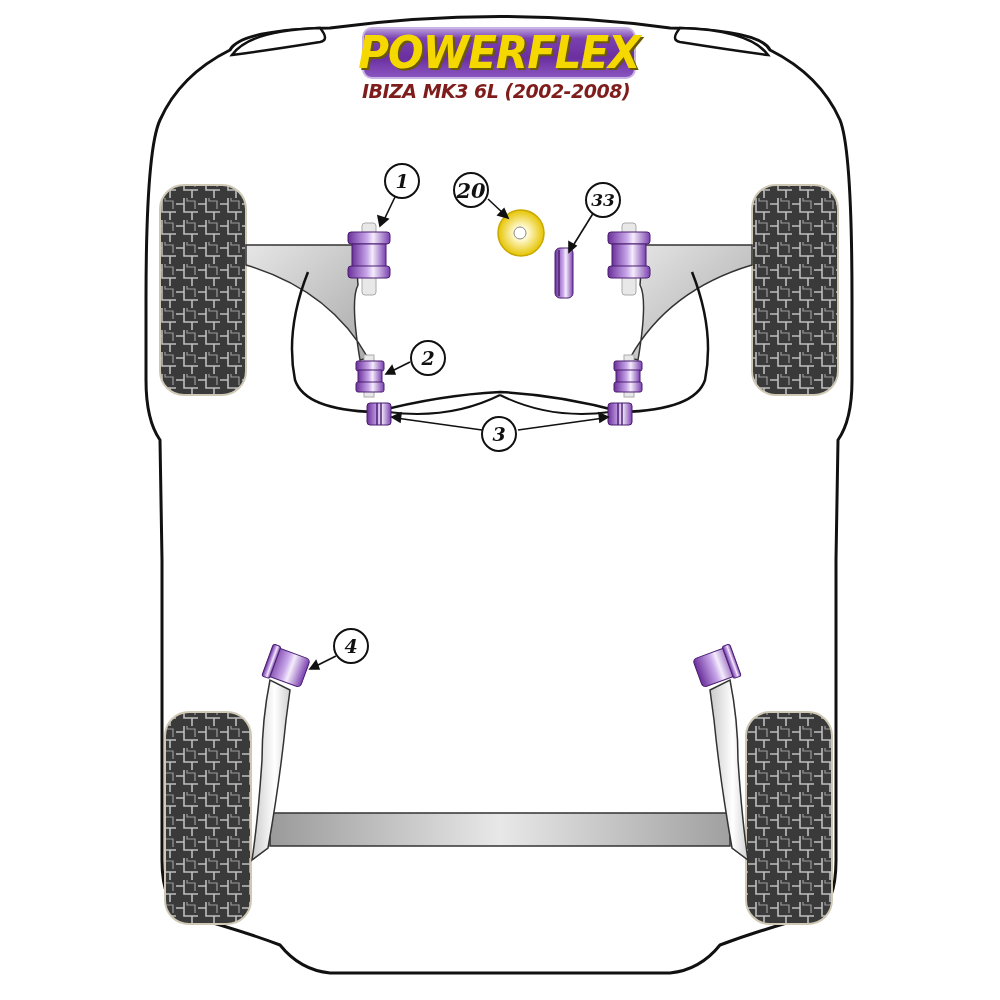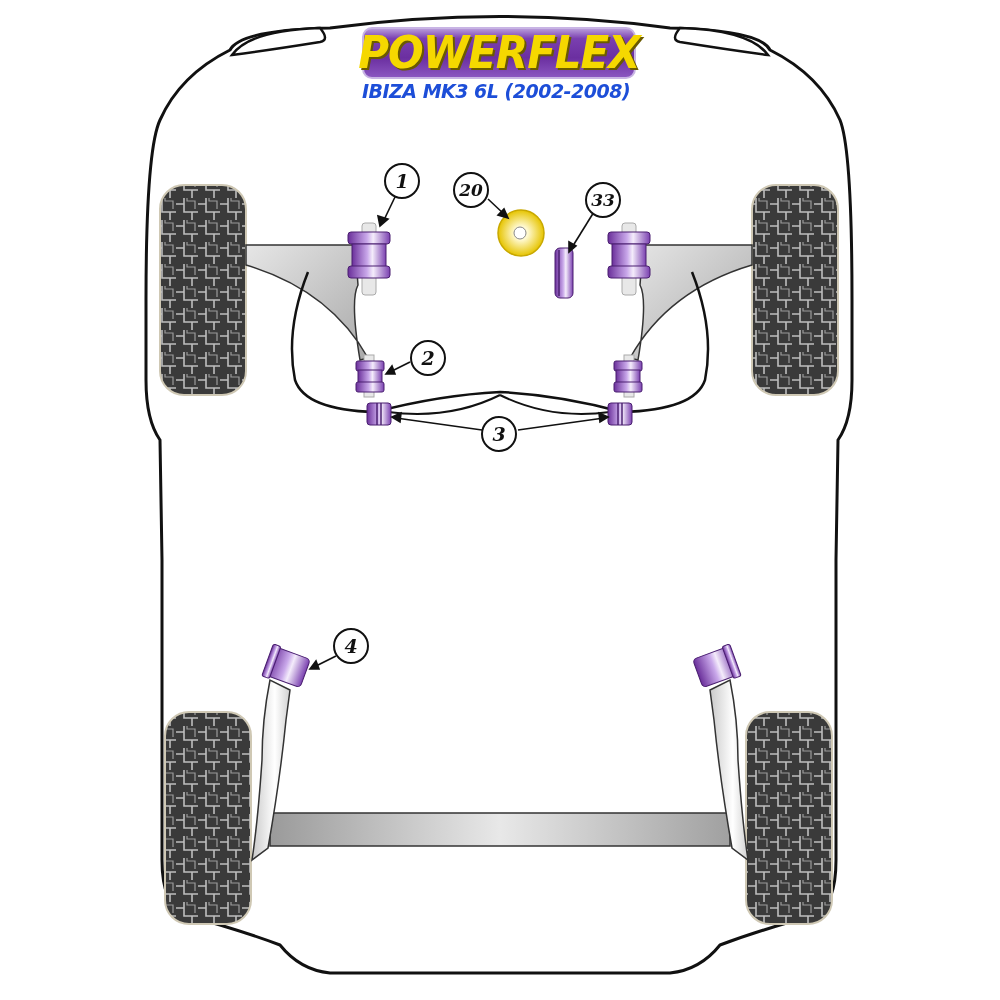--- a/index.html
+++ b/index.html
@@ -4,21 +4,21 @@
 <style>
   html, body { margin: 0; padding: 0; background: #ffffff; }
   body { width: 1000px; height: 1000px; position: relative; overflow: hidden; font-family: "DejaVu Sans", sans-serif; }
   #stage { position: absolute; left: 0; top: 0; width: 1000px; height: 1000px; border-radius: 17px; }
   .logo-box { position: absolute; left: 362px; top: 27px; width: 274px; height: 52px; border-radius: 10px;
     background: linear-gradient(180deg, #b79ad9 0%, #7a3fb0 20%, #6b2fa0 60%, #8a55c0 100%);
     border: 2px solid #c8b4e4; box-sizing: border-box; display: flex; align-items: center; justify-content: center; }
   .logo-text { font-family: "DejaVu Sans", sans-serif; font-weight: bold; font-style: italic; font-size: 42px; letter-spacing: -1px;
     color: #f5d800; text-shadow: 2px 2px 0 #6a5a00; line-height: 1; transform: scaleY(1.05); }
   .subtitle { position: absolute; left: 346px; top: 80px; width: 300px; text-align: center;
-    font-family: "DejaVu Sans", sans-serif; font-weight: bold; font-style: italic; font-size: 19px; color: #1d4ed8; letter-spacing: -0.5px; }
+    font-family: "DejaVu Sans", sans-serif; font-weight: bold; font-style: italic; font-size: 19px; color: #7f1d1d; letter-spacing: -0.5px; }
   .callout { position: absolute; width: 36px; height: 36px; border: 2px solid #111; border-radius: 50%; background: #fff;
     box-sizing: border-box; display: flex; align-items: center; justify-content: center;
     font-family: "DejaVu Serif", serif; font-weight: bold; font-style: italic; font-size: 19px; color: #111; }
 </style>
 </head>
 <body>
 
 <div id="stage">
   <svg width="1000" height="1000" viewBox="0 0 1000 1000" xmlns="http://www.w3.org/2000/svg">
     <defs>
@@ -153,15 +153,15 @@
 
   <div class="logo-box">
     <span class="logo-text">POWERFLEX</span>
   </div>
   <div class="subtitle">IBIZA MK3 6L (2002-2008)</div>
 
   <div class="callout" style="left:384px;top:163px;">1</div>
   <div class="callout" style="left:410px;top:340px;">2</div>
   <div class="callout" style="left:481px;top:416px;">3</div>
   <div class="callout" style="left:333px;top:628px;">4</div>
-  <div class="callout" style="left:453px;top:172px;font-size:17px;">20</div>
+  <div class="callout" style="left:453px;top:172px;font-size:21px;">20</div>
   <div class="callout" style="left:585px;top:182px;font-size:17px;">33</div>
 </div>
 
 </body></html>

